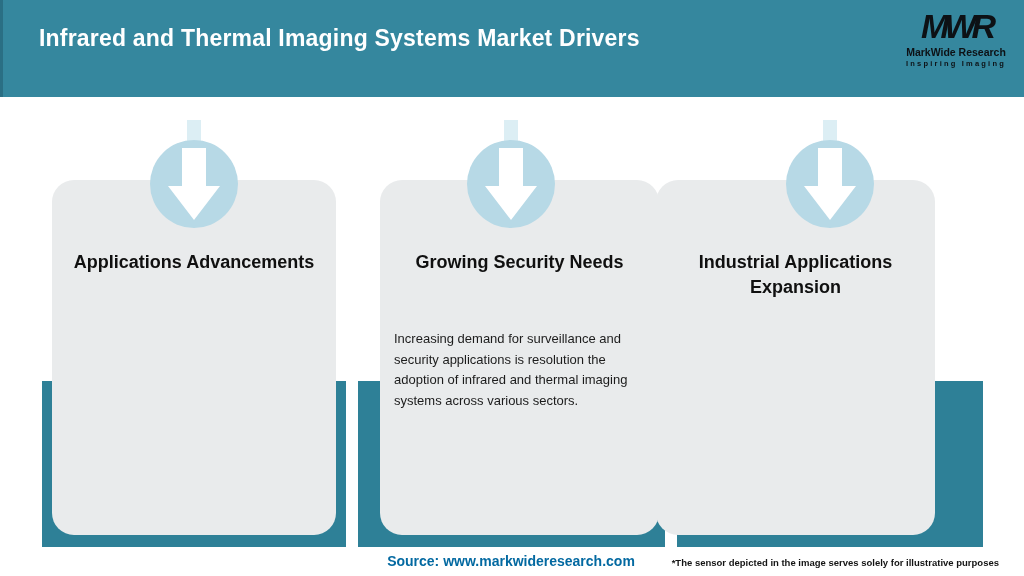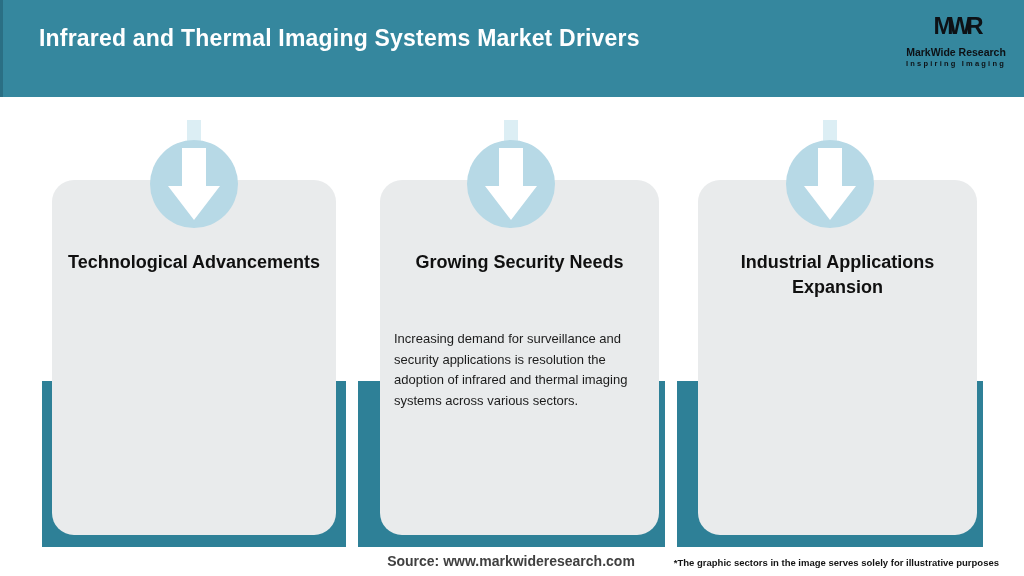--- a/index.html
+++ b/index.html
@@ -23,40 +23,40 @@
   .header-title {
     position: absolute; left: 36px; top: 25px;
     font-size: 23px; font-weight: bold; color: #ffffff;
     letter-spacing: 0.2px;
   }
   .logo {
     position: absolute; right: 16px; top: 8px;
     width: 104px; text-align: center; color: #0d1115;
   }
   .logo-acronym {
-    font-size: 24px; font-weight: 800; 
+    font-size: 34px; font-weight: 800; font-style: italic;
     letter-spacing: -5px; line-height: 36px;
     font-family: "Liberation Sans", sans-serif;
   }
   .logo-name { font-size: 10.5px; font-weight: 800; margin-top: 2px; }
   .logo-tagline { font-size: 7.5px; font-weight: 700; letter-spacing: 2.2px; margin-top: 1px; }
 
   
   .backing { position: absolute; top: 381px; height: 166px; background: #2e8097; }
   .g1 .backing { left: 42px;  width: 304px; }
   .g2 .backing { left: 358px; width: 307px; }
   .g3 .backing { left: 677px; width: 306px; }
 
   .card {
     position: absolute; top: 180px; height: 355px;
     background: #e9ebec; border-radius: 22px;
   }
   .g1 .card { left: 52px;  width: 284px; }
   .g2 .card { left: 380px; width: 279px; }
-  .g3 .card { left: 698px; width: 279px; text-decoration: underline; }
+  .g3 .card { left: 656px; width: 279px; text-decoration: underline; }
 
   .ghost { position: absolute; top: 120px; width: 14px; height: 28px; background: #dceef4; }
   .g1 .ghost { left: 187px; }
   .g2 .ghost { left: 504px; }
   .g3 .ghost { left: 823px; }
 
   .circle {
     position: absolute; top: 140px; width: 88px; height: 88px;
     border-radius: 50%; background: #b7d9e6;
   }
@@ -74,21 +74,21 @@
   .card-body {
     position: absolute; top: 149px; left: 14px; right: 11px;
     font-size: 13px; line-height: 20.5px; color: #1c1c1c;
     text-align: left;
   }
 
   
   .source {
     position: absolute; left: 331px; top: 553px; width: 360px;
     text-align: center;
-    font-size: 14px; font-weight: bold; color: #404040;
+    font-size: 14px; font-weight: bold; color: #0369a1;
   }
   .disclaimer {
     position: absolute; right: 13px; top: 557px;
     font-size: 9.5px; font-weight: 600; color: #141414;
   }
 </style>
 </head>
 <body>
 
 <div class="stage">
@@ -98,21 +98,21 @@
     <div class="logo">
       <div class="logo-acronym">MWR</div>
       <div class="logo-name">MarkWide Research</div>
       <div class="logo-tagline">Inspiring Imaging</div>
     </div>
   </div>
 
   <div class="group g1">
     <div class="backing"></div>
     <div class="card">
-      <div class="card-title">Technological Advancements</div>
+      <div class="card-title">Applications Advancements</div>
     </div>
     <div class="ghost"></div>
     <div class="circle">
       <svg viewBox="0 0 88 88" aria-hidden="true">
         <polygon points="32,8 56,8 56,46 70,46 44,80 18,46 32,46" fill="#ffffff"></polygon>
       </svg>
     </div>
   </div>
 
   <div class="group g2">
@@ -136,15 +136,15 @@
     </div>
     <div class="ghost"></div>
     <div class="circle">
       <svg viewBox="0 0 88 88" aria-hidden="true">
         <polygon points="32,8 56,8 56,46 70,46 44,80 18,46 32,46" fill="#ffffff"></polygon>
       </svg>
     </div>
   </div>
 
   <div class="source">Source: www.markwideresearch.com</div>
-  <div class="disclaimer">*The graphic sectors in the image serves solely for illustrative purposes</div>
+  <div class="disclaimer">*The sensor depicted in the image serves solely for illustrative purposes</div>
 
 </div>
 
 </body></html>

